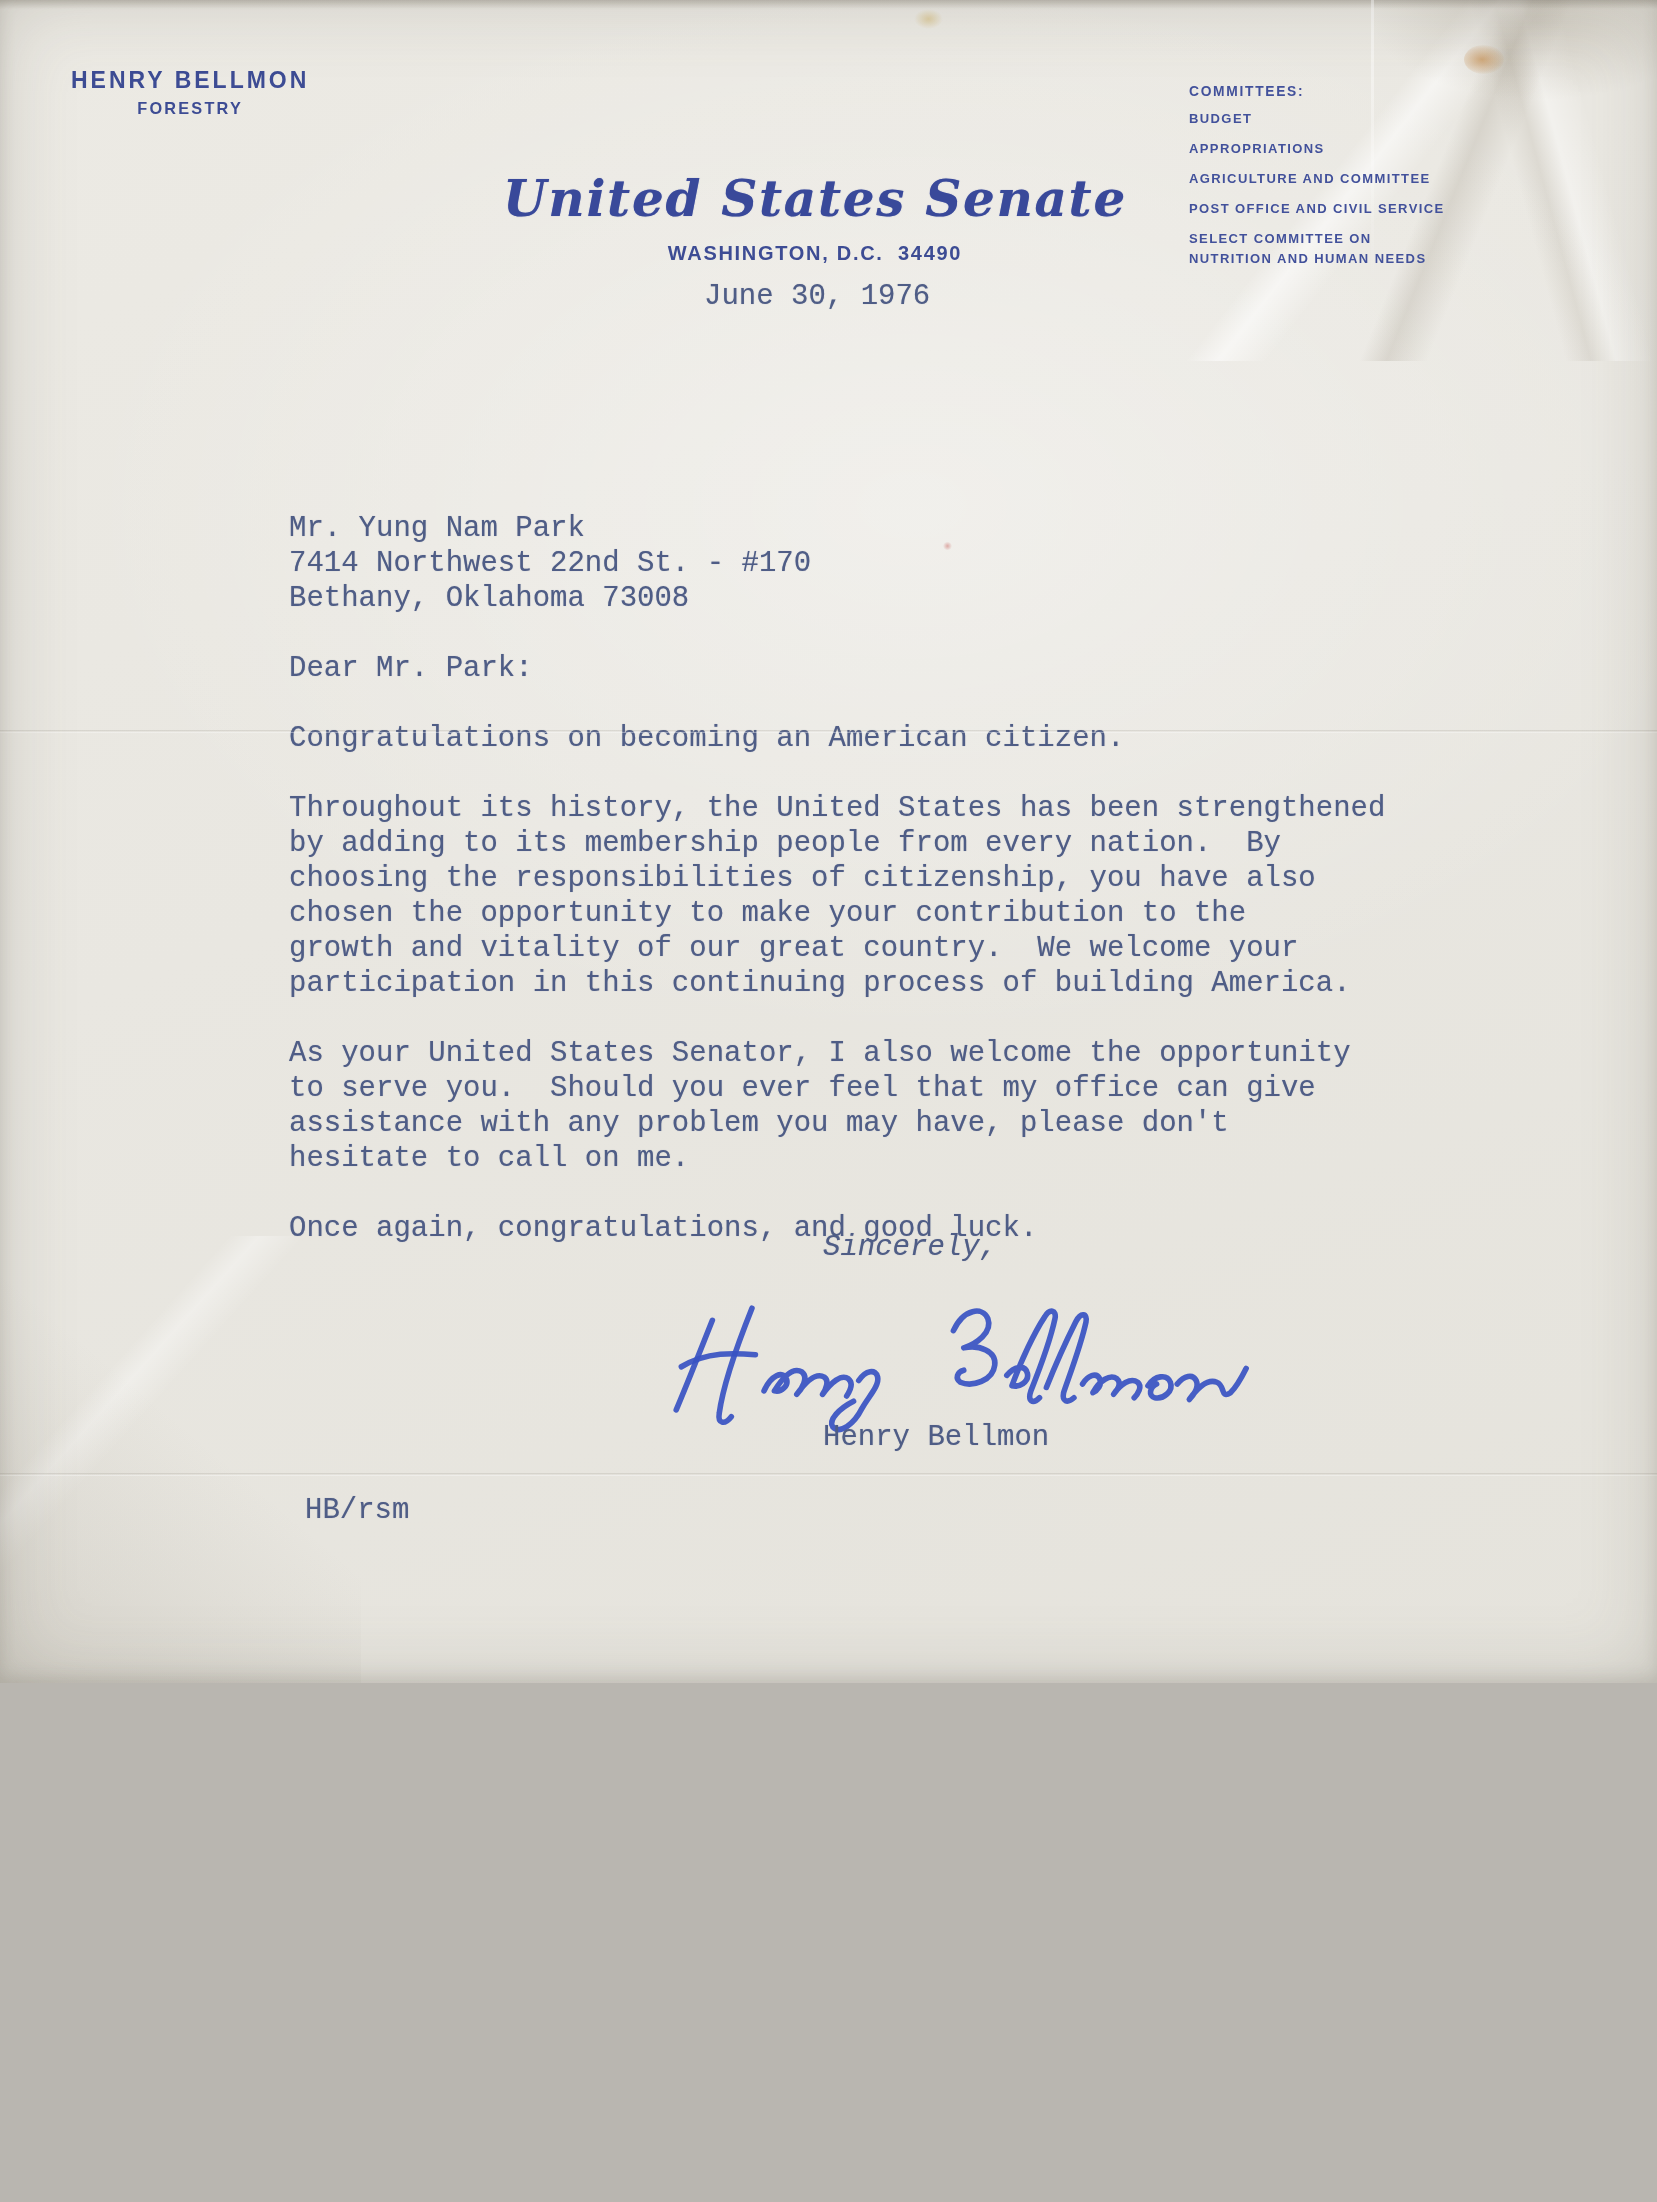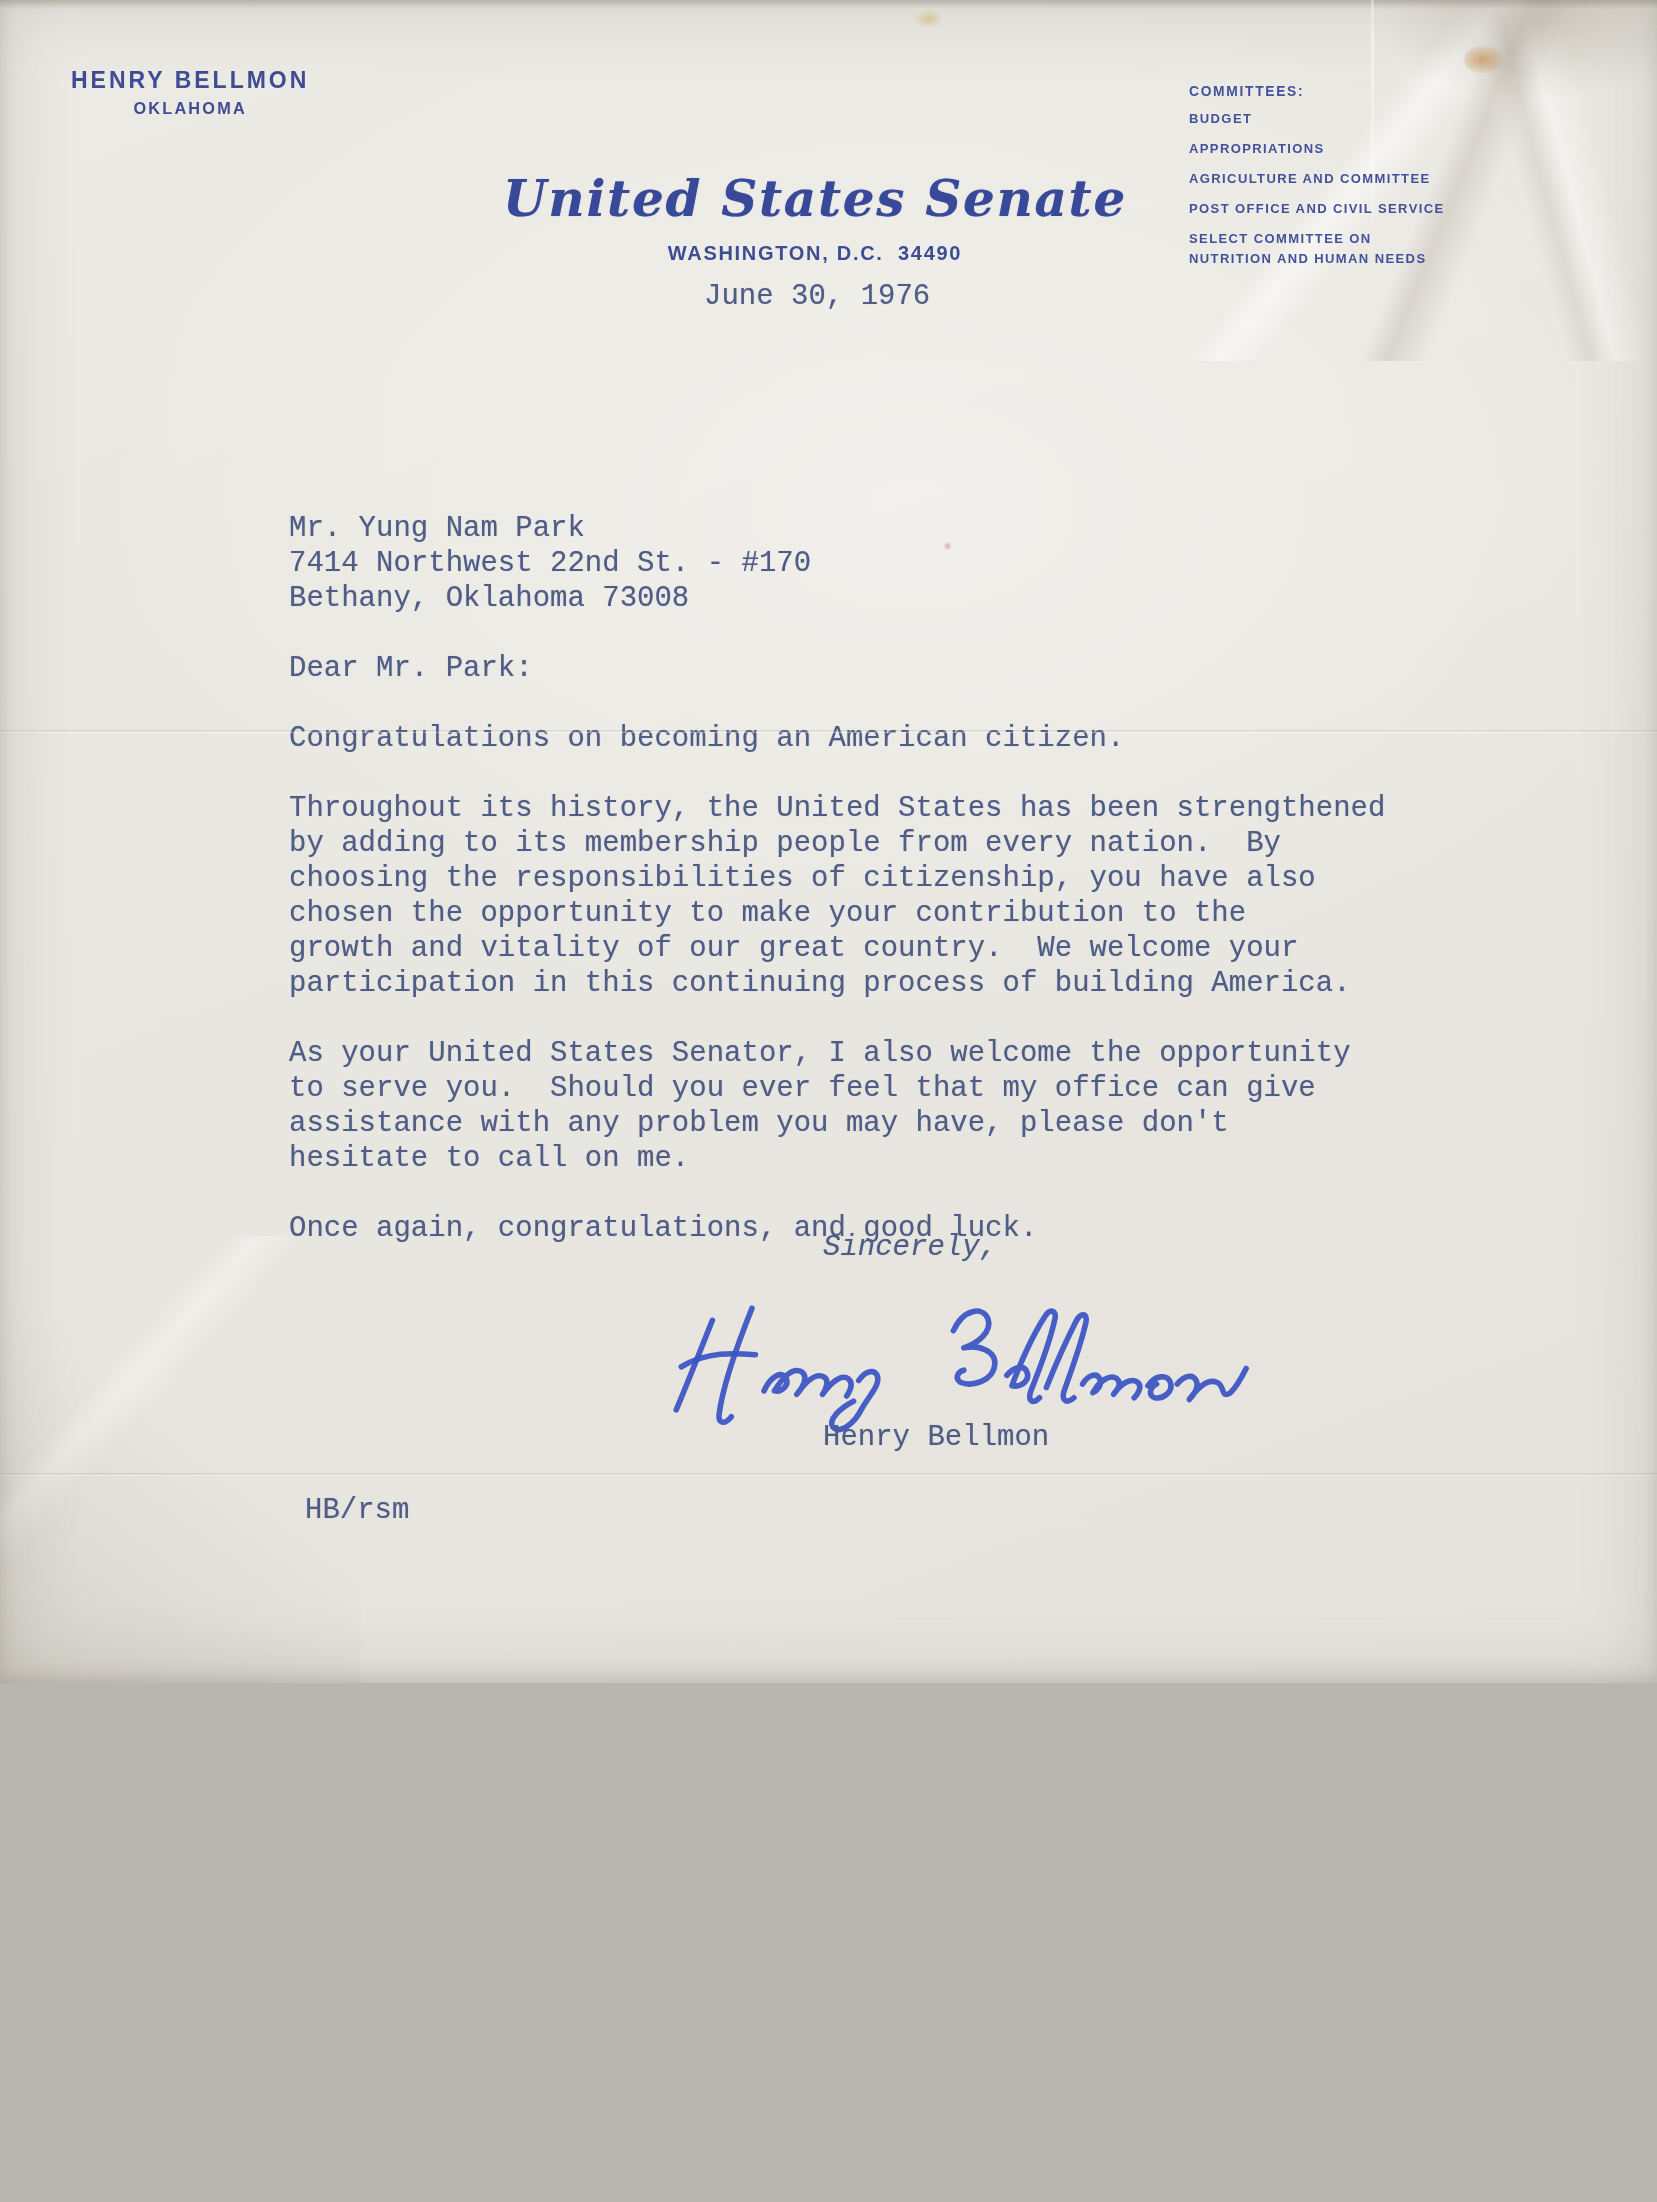--- a/index.html
+++ b/index.html
@@ -149,21 +149,21 @@
   <div class="crumple-tr"></div>
   <div class="crumple-bl"></div>
   <div class="edge-top"></div>
   <div class="streak-v"></div>
   <div class="stain stain-rust"></div>
   <div class="stain stain-yellow"></div>
   <div class="stain stain-speck"></div>
 
   <div class="sender">
     <div class="sender-name">HENRY BELLMON</div>
-    <div class="sender-state">OKLAHOMA</div>
+    <div class="sender-state">FORESTRY</div>
   </div>
 
   <div class="masthead">
     <div class="org-name">United States Senate</div>
     <div class="org-address">WASHINGTON, D.C.  34490</div>
   </div>
 
   <div class="committees">
     <div class="committees-label">COMMITTEES:</div>
     <div class="committee-item">BUDGET</div>

